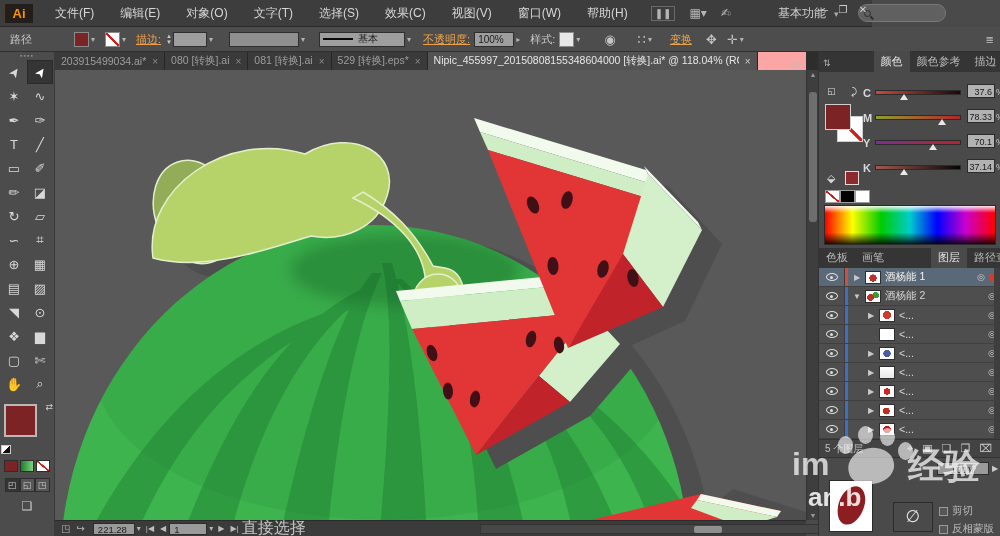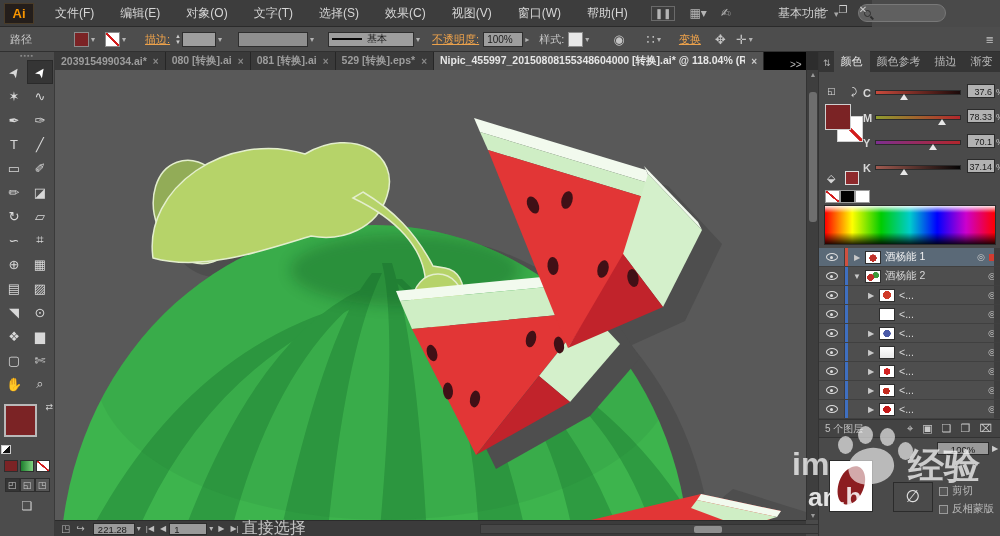--- a/index.html
+++ b/index.html
@@ -36,21 +36,21 @@
   .car2 { font-size:8px; color:#b3b3b3; margin:0 2px; }
   .cb-box { background:#9e9e9e; color:#1c1c1c; border:1px solid #2e2e2e; height:15px; font-size:10px;
             display:inline-flex; align-items:center; padding:0 3px; }
   .cb-ddwide { width:70px; height:15px; background:#8f8f8f; border:1px solid #2e2e2e; }
   .stepper { display:inline-flex; flex-direction:column; font-size:6px; color:#ccc; line-height:6px; margin-right:1px; }
   .cb-ic { color:#c4c4c4; font-size:13px; }
   .brushline { display:inline-block; width:30px; height:2px; background:#0a0a0a; margin-right:5px; }
   .stroke-none-mini { background:linear-gradient(to top right,#fff 44%,#d21c1c 45%,#d21c1c 55%,#fff 56%); }
 
   
-  #tabbar { position:absolute; left:55px; top:52px; width:751px; height:18px; background:#000000; display:flex;font-weight:bold; }
+  #tabbar { position:absolute; left:55px; top:52px; width:751px; height:18px; background:#fca5a5; display:flex; }
   .tab { display:flex; align-items:center; background:#3a3a3a; border-right:1px solid #262626;
          padding:0 6px; max-width:330px; overflow:hidden; }
   .tab .tab-title { font-size:10.5px; color:#9d9d9d; white-space:nowrap; overflow:hidden; }
   .tab .tab-close { font-size:10px; color:#8a8a8a; margin-left:6px; }
   .tab.active { background:#535353; }
   .tab.active .tab-title { color:#e6e6e6; }
   .tab.active .tab-close { color:#cccccc; }
   #dock-topstrip { position:absolute; left:806px; top:52px; width:194px; height:18px; background:#2d2d2d; }
 
   
@@ -93,21 +93,21 @@
   #sb-tool { color:#c4c4c4; font-size:16px; }
   #hscroll { position:absolute; left:425px; top:3px; width:342px; height:10px; background:#474747; border:1px solid #333; }
   #hscroll .thumb { position:absolute; left:213px; top:1px; width:28px; height:7px; background:#8f8f8f; border-radius:2px; }
   #hscroll-right { position:absolute; left:770px; top:4px; color:#aaa; font-size:7px; }
   #sb-corner { position:absolute; left:783px; top:2px; width:22px; height:13px; background:#5e5e5e; border:1px solid #3a3a3a; }
 
   
   #dock { position:absolute; left:818px; top:52px; width:182px; height:484px; background:#4a4a4a; border-left:1px solid #333; }
   .ptabs { height:20px; background:#353535; display:flex; align-items:flex-end; font-size:11px; }
   .ptab { padding:3px 7px 3px; color:#b8b8b8; white-space:nowrap; }
-  .ptab.active { background:#4a4a4a; color:#e3e3e3; }
+  .ptab.active { background:#4a4a4a; color:#e3e3e3;margin-left:40px; }
   .collapse-ic { color:#b0b0b0; font-size:9px; padding:0 3px 4px 4px; }
 
   
   #color-panel { position:relative; height:176px; }
   #cp-fs { position:absolute; left:6px; top:32px; }
   #cp-fill { position:absolute; left:0; top:0; width:26px; height:26px; background:#7b2325; border:1px solid #cfcfcf; z-index:2; }
   #cp-stroke { position:absolute; left:12px; top:12px; width:26px; height:26px; border:1px solid #cfcfcf;
         background:linear-gradient(to top right,#fff 45%,#d21c1c 46%,#d21c1c 54%,#fff 55%); }
   #cp-mini-ic { position:absolute; left:8px; top:14px; font-size:9px; color:#ddd; }
   #cp-swap { position:absolute; left:32px; top:14px; font-size:10px; color:#ddd; }
@@ -215,21 +215,21 @@
       <span class="win-btn">✕</span>
     </div>
   </div>
 
   <div id="controlbar">
     <span class="cb-label" style="margin-left:10px">路径</span>
     <span class="swatch-mini" style="margin-left:42px;background:#7b2325"></span>
     <span class="car2">▾</span>
     <span class="swatch-mini stroke-none-mini" style="margin-left:8px"></span>
     <span class="car2">▾</span>
-    <span class="cb-link" style="margin-left:17px">描边:</span>
+    <span class="cb-link" style="margin-left:8px">描边:</span>
     <span class="stepper" style="margin-left:5px">
         <span>▲</span>
         <span>▼</span>
       </span>
     <span class="cb-box" style="width:34px"></span>
     <span class="car2">▾</span>
     <span class="cb-ddwide" style="margin-left:14px"></span>
     <span class="car2">▾</span>
     <span class="cb-box" style="margin-left:12px;width:86px">
       <span class="brushline"></span>
@@ -544,20 +544,26 @@
           </div>
         </div>
       <div id="cp-minis">
         <span class="mini2 stroke-none-mini"></span>
         <span class="mini2" style="background:#000"></span>
         <span class="mini2" style="background:#fff"></span>
       </div>
       <div id="spectrum"></div>
     </div>
 
+    <div class="ptabs">
+      <span class="ptab">色板</span>
+      <span class="ptab">画笔</span>
+      <span class="ptab active">图层</span>
+      <span class="ptab">路径查找器</span>
+    </div>
 
     <div id="layer-rows">
         <div class="lrow sel">
           <span class="eyecol">
             <span class="eye"></span>
           </span>
           <span class="lbar" style="background: rgb(208, 80, 64);"></span>
           <span class="disc">▶</span>
           <span class="lthumb t-red"></span>
           <span class="lname">酒杨能 1</span>

